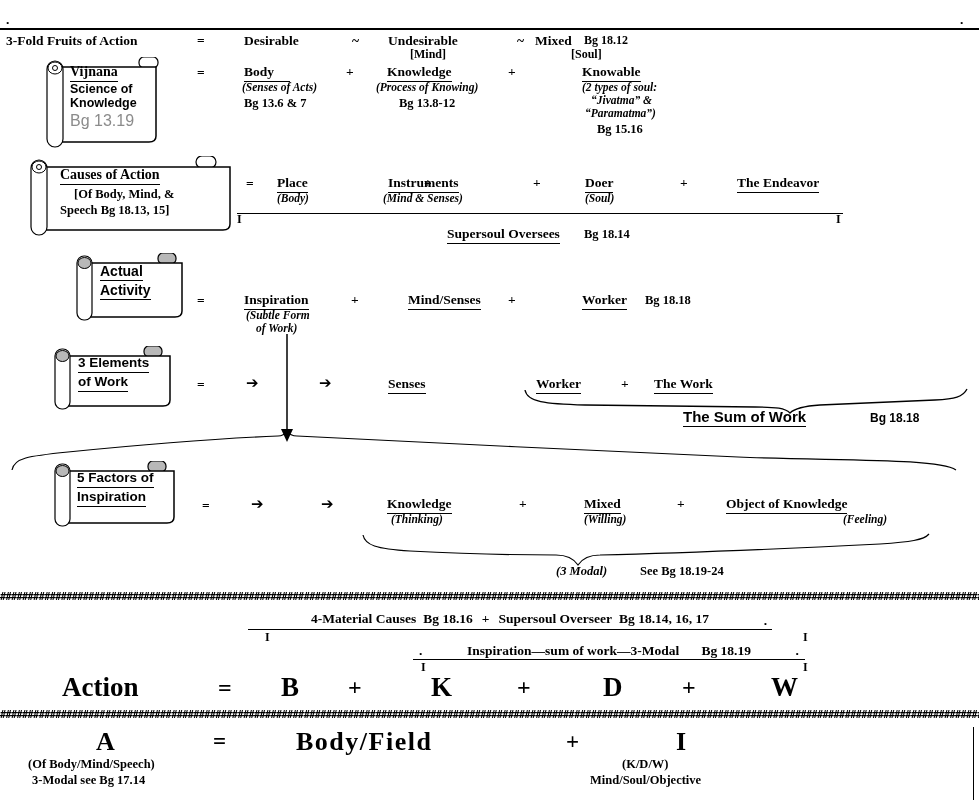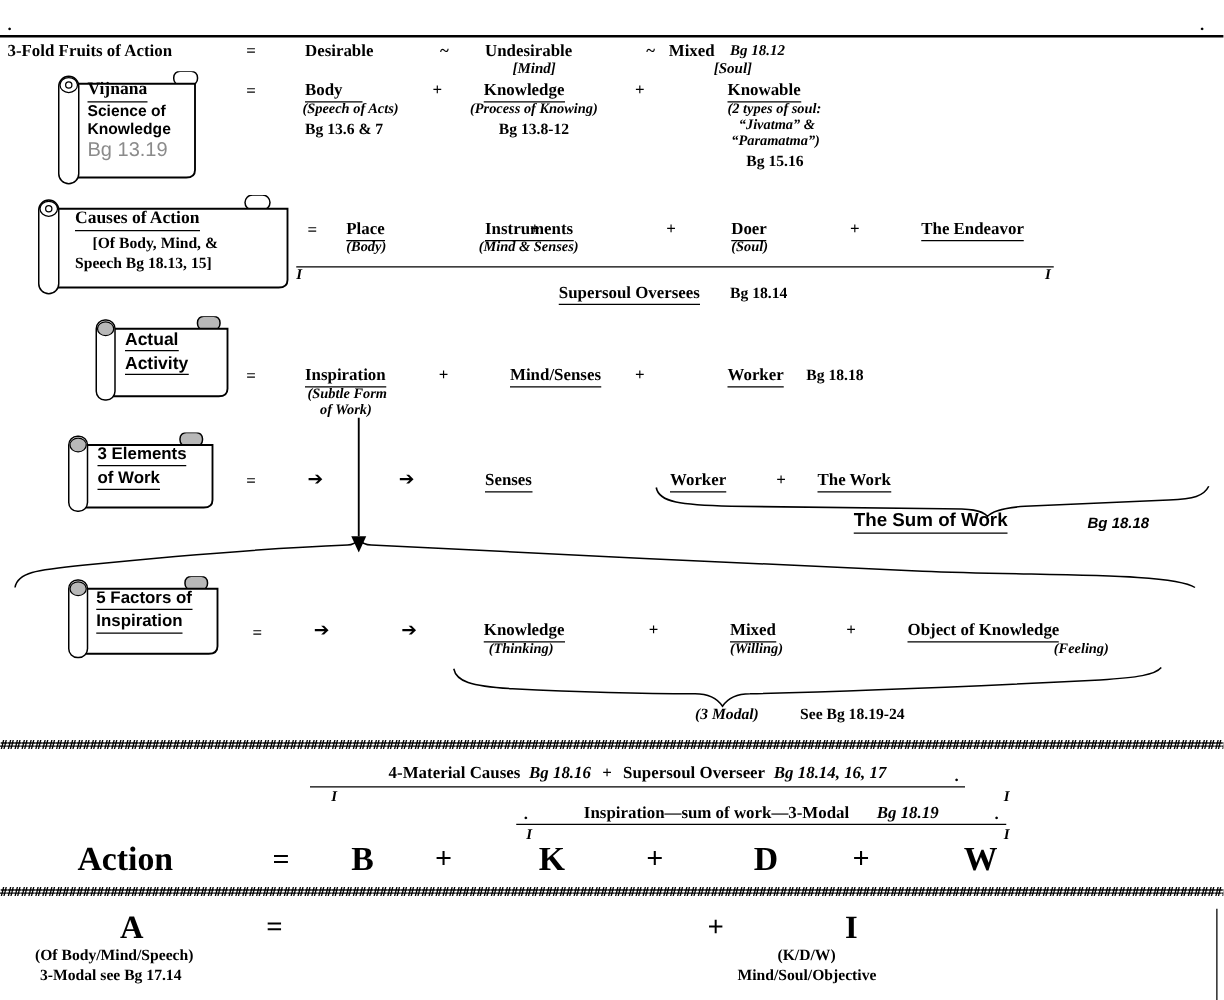--- a/index.html
+++ b/index.html
@@ -1,21 +1,21 @@
 <!DOCTYPE html>
 <html><head>
 <meta charset="utf-8">
 <style>
   html,body{margin:0;padding:0;background:#fff;}
   .canvas{position:relative;width:979px;height:800px;background:#fff;color:#000;
           font-family:"Liberation Serif","DejaVu Serif",serif;overflow:hidden;}
   .t{position:absolute;white-space:nowrap;font-weight:bold;font-size:13.5px;line-height:1.15;}
   .u{border-bottom:1.6px solid #000;padding-bottom:1px;}
   .sub{font-size:11.5px;font-style:italic;}
-  .ref{font-size:12px;font-style:italic;}
+  .ref{font-size:12px;}
   .rf{font-size:12.5px;}
   .sans{font-family:"Liberation Sans","DejaVu Sans",sans-serif;}
   .gray{color:#8b8b8b;font-weight:normal;font-size:16px;}
   .arw{font-family:"DejaVu Sans",sans-serif;font-size:15px;}
   .hr{position:absolute;border-top:2.5px solid #000;}
   .ovl{position:absolute;border-top:1.6px solid #000;}
   .shape{position:absolute;}
   .divider{position:absolute;left:0;width:979px;height:13px;overflow:hidden;white-space:nowrap;
            font-family:"DejaVu Sans Mono",monospace;font-weight:bold;font-size:10px;
            line-height:12px;letter-spacing:-0.5px;}
@@ -50,21 +50,21 @@
     <ellipse cx="11" cy="11" rx="7" ry="6" fill="#fff" stroke="#000" stroke-width="1"></ellipse>
     <circle cx="11" cy="11" r="2.5" fill="none" stroke="#000" stroke-width="1"></circle>
   </svg>
   <span class="t u" style="left:70px;top:64px;font-size:14px">Vijnana</span>
   <span class="t sans" style="left:70px;top:82px;font-size:12.5px">Science of</span>
   <span class="t sans" style="left:70px;top:96px;font-size:12.5px">Knowledge</span>
   <span class="t sans gray" style="left:70px;top:112px">Bg 13.19</span>
 
   <span class="t" style="left:197px;top:65px">=</span>
   <span class="t u" style="left:244px;top:64px;padding-right:16px">Body</span>
-  <span class="t sub" style="left:242px;top:81px">(Speech of Acts)</span>
+  <span class="t sub" style="left:242px;top:81px">(Senses of Acts)</span>
   <span class="t rf" style="left:244px;top:96px">Bg 13.6 &amp; 7</span>
   <span class="t" style="left:346px;top:64px">+</span>
   <span class="t u" style="left:387px;top:64px">Knowledge</span>
   <span class="t sub" style="left:376px;top:81px">(Process of Knowing)</span>
   <span class="t rf" style="left:399px;top:96px">Bg 13.8-12</span>
   <span class="t" style="left:508px;top:64px">+</span>
   <span class="t u" style="left:582px;top:64px">Knowable</span>
   <span class="t sub" style="left:582px;top:81px">(2 types of soul:</span>
   <span class="t sub" style="left:591px;top:94px">“Jivatma” &amp;</span>
   <span class="t sub" style="left:585px;top:107px">“Paramatma”)</span>
@@ -208,20 +208,21 @@
   <span class="t" style="left:431px;top:672px;font-size:27px">K</span>
   <span class="t" style="left:517px;top:674px;font-size:24px">+</span>
   <span class="t" style="left:603px;top:672px;font-size:27px">D</span>
   <span class="t" style="left:682px;top:674px;font-size:24px">+</span>
   <span class="t" style="left:771px;top:672px;font-size:27px">W</span>
 
   <div class="divider" style="top:709px">################################################################################################################################################################################################################################################################################################################################################################################################################</div>
 
   <span class="t" style="left:96px;top:727px;font-size:26px">A</span>
   <span class="t" style="left:213px;top:729px;font-size:23px">=</span>
+  <span class="t" style="left:296px;top:727px;font-size:26px;letter-spacing:1.5px">Body/Field</span>
   <span class="t" style="left:566px;top:729px;font-size:23px">+</span>
   <span class="t" style="left:676px;top:727px;font-size:26px">I</span>
   <span class="t rf" style="left:28px;top:757px">(Of Body/Mind/Speech)</span>
   <span class="t rf" style="left:32px;top:773px">3-Modal see Bg 17.14</span>
   <span class="t rf" style="left:622px;top:757px">(K/D/W)</span>
   <span class="t rf" style="left:590px;top:773px">Mind/Soul/Objective</span>
 
   <div class="shape" style="left:973px;top:727px;height:73px;border-left:1.5px solid #000"></div>
 
 </div>

